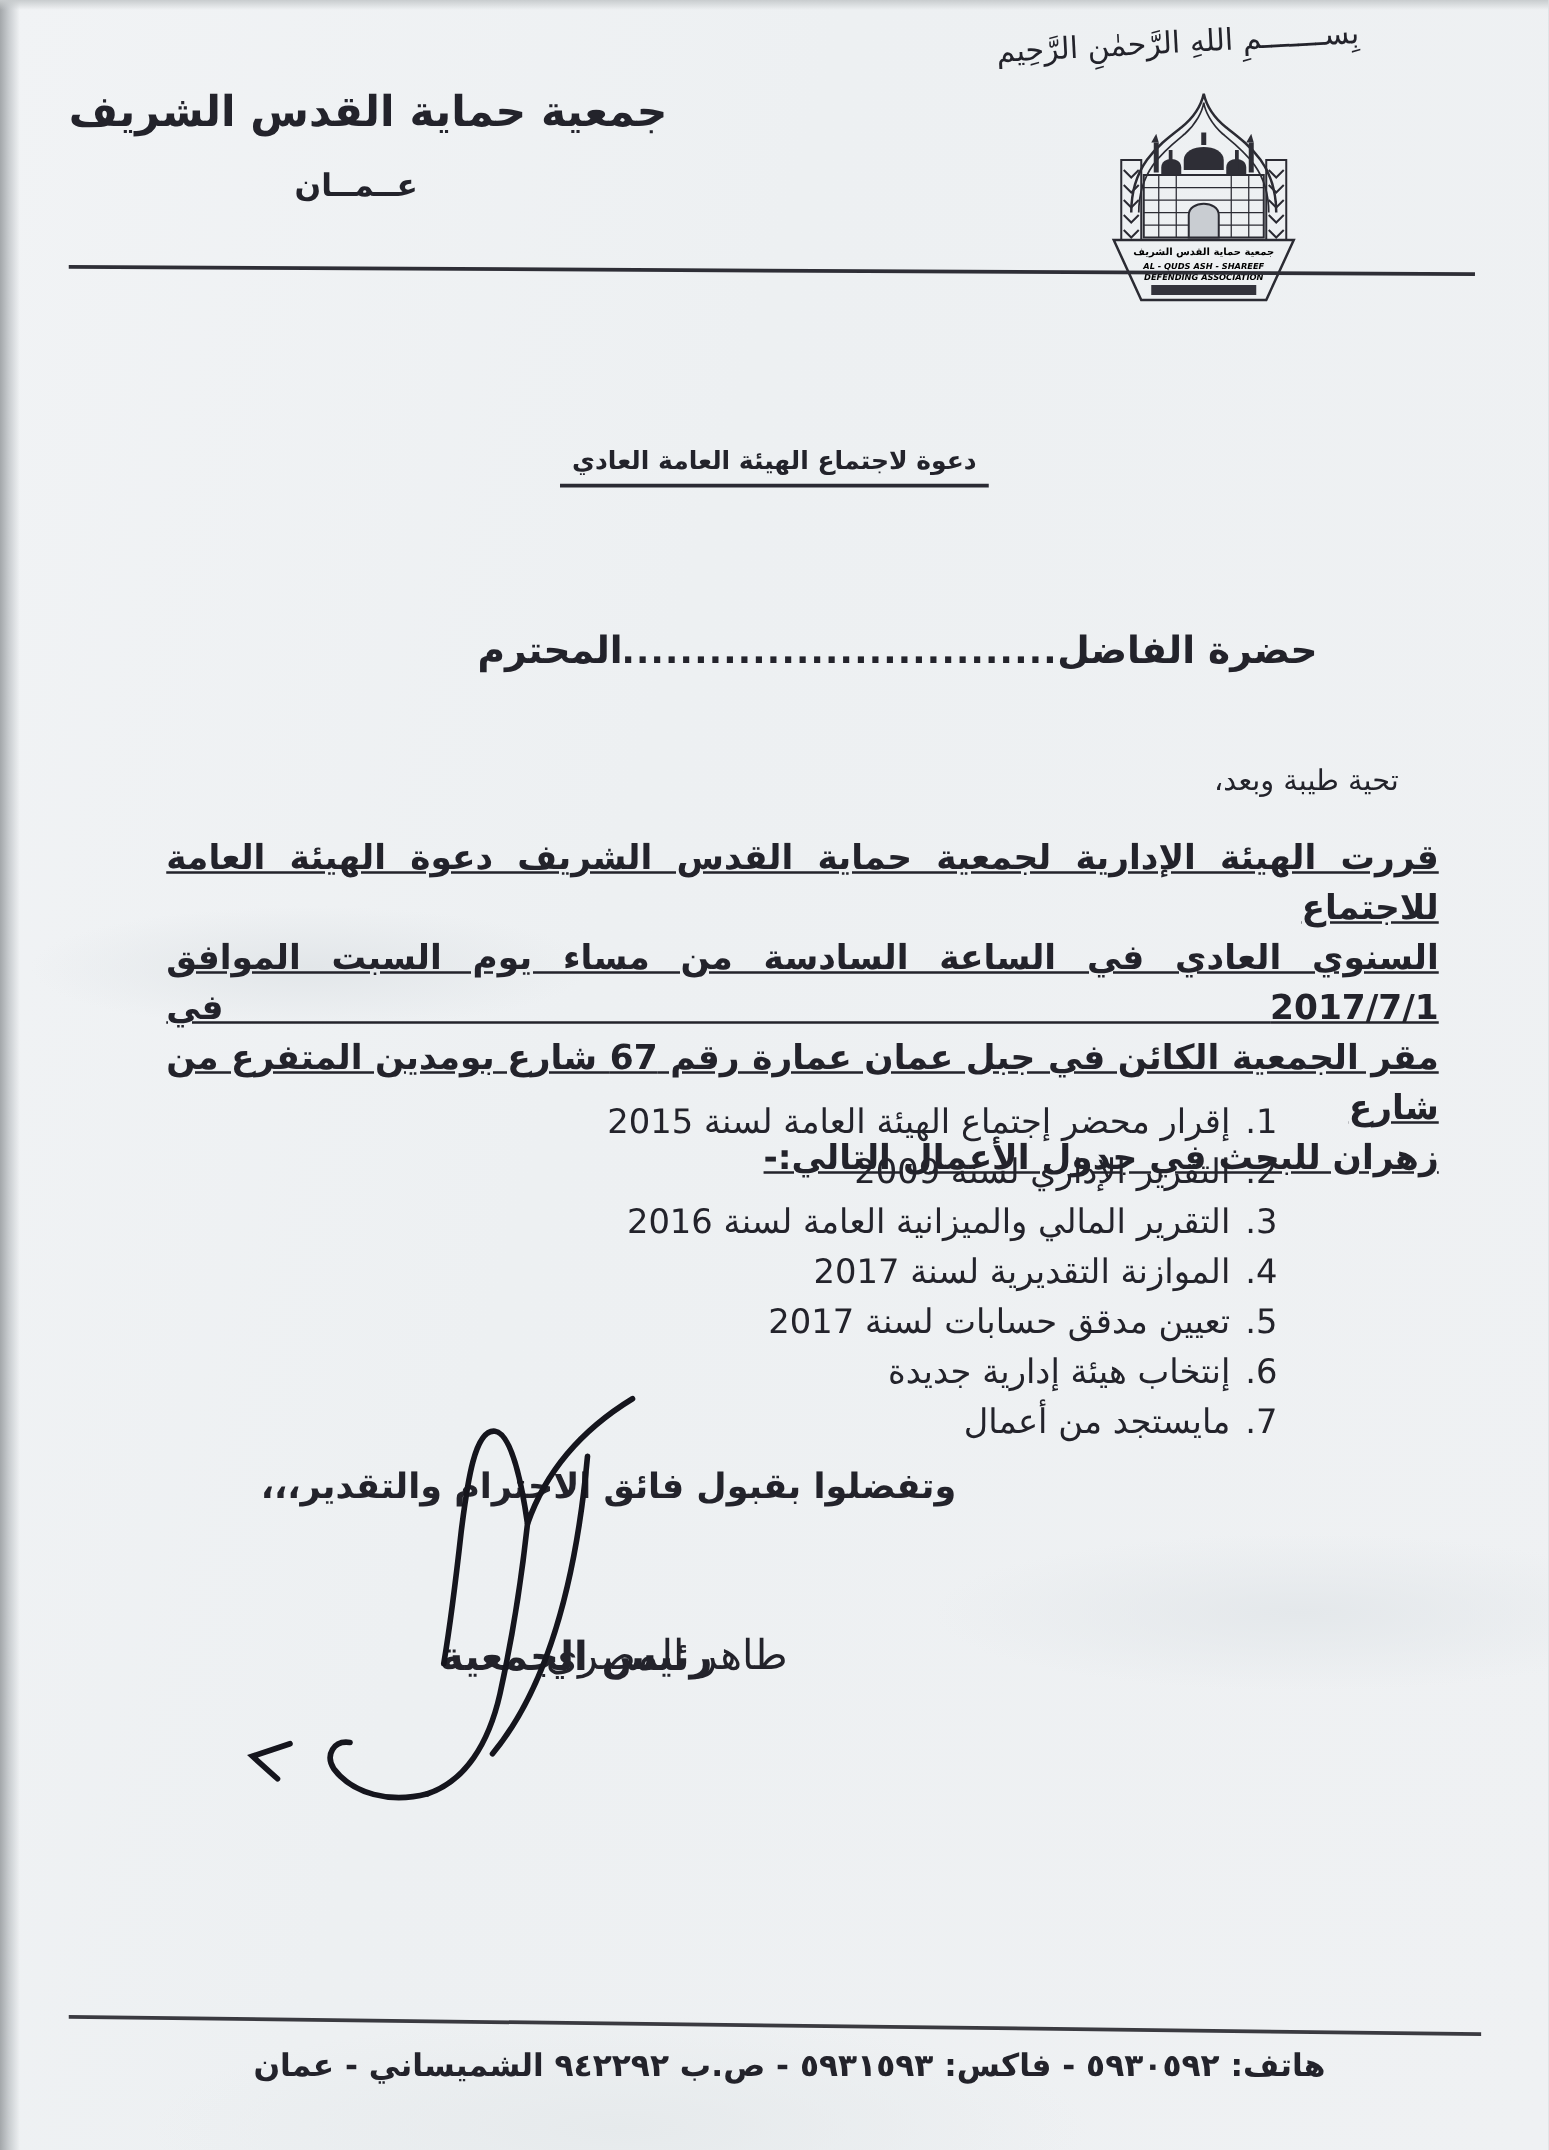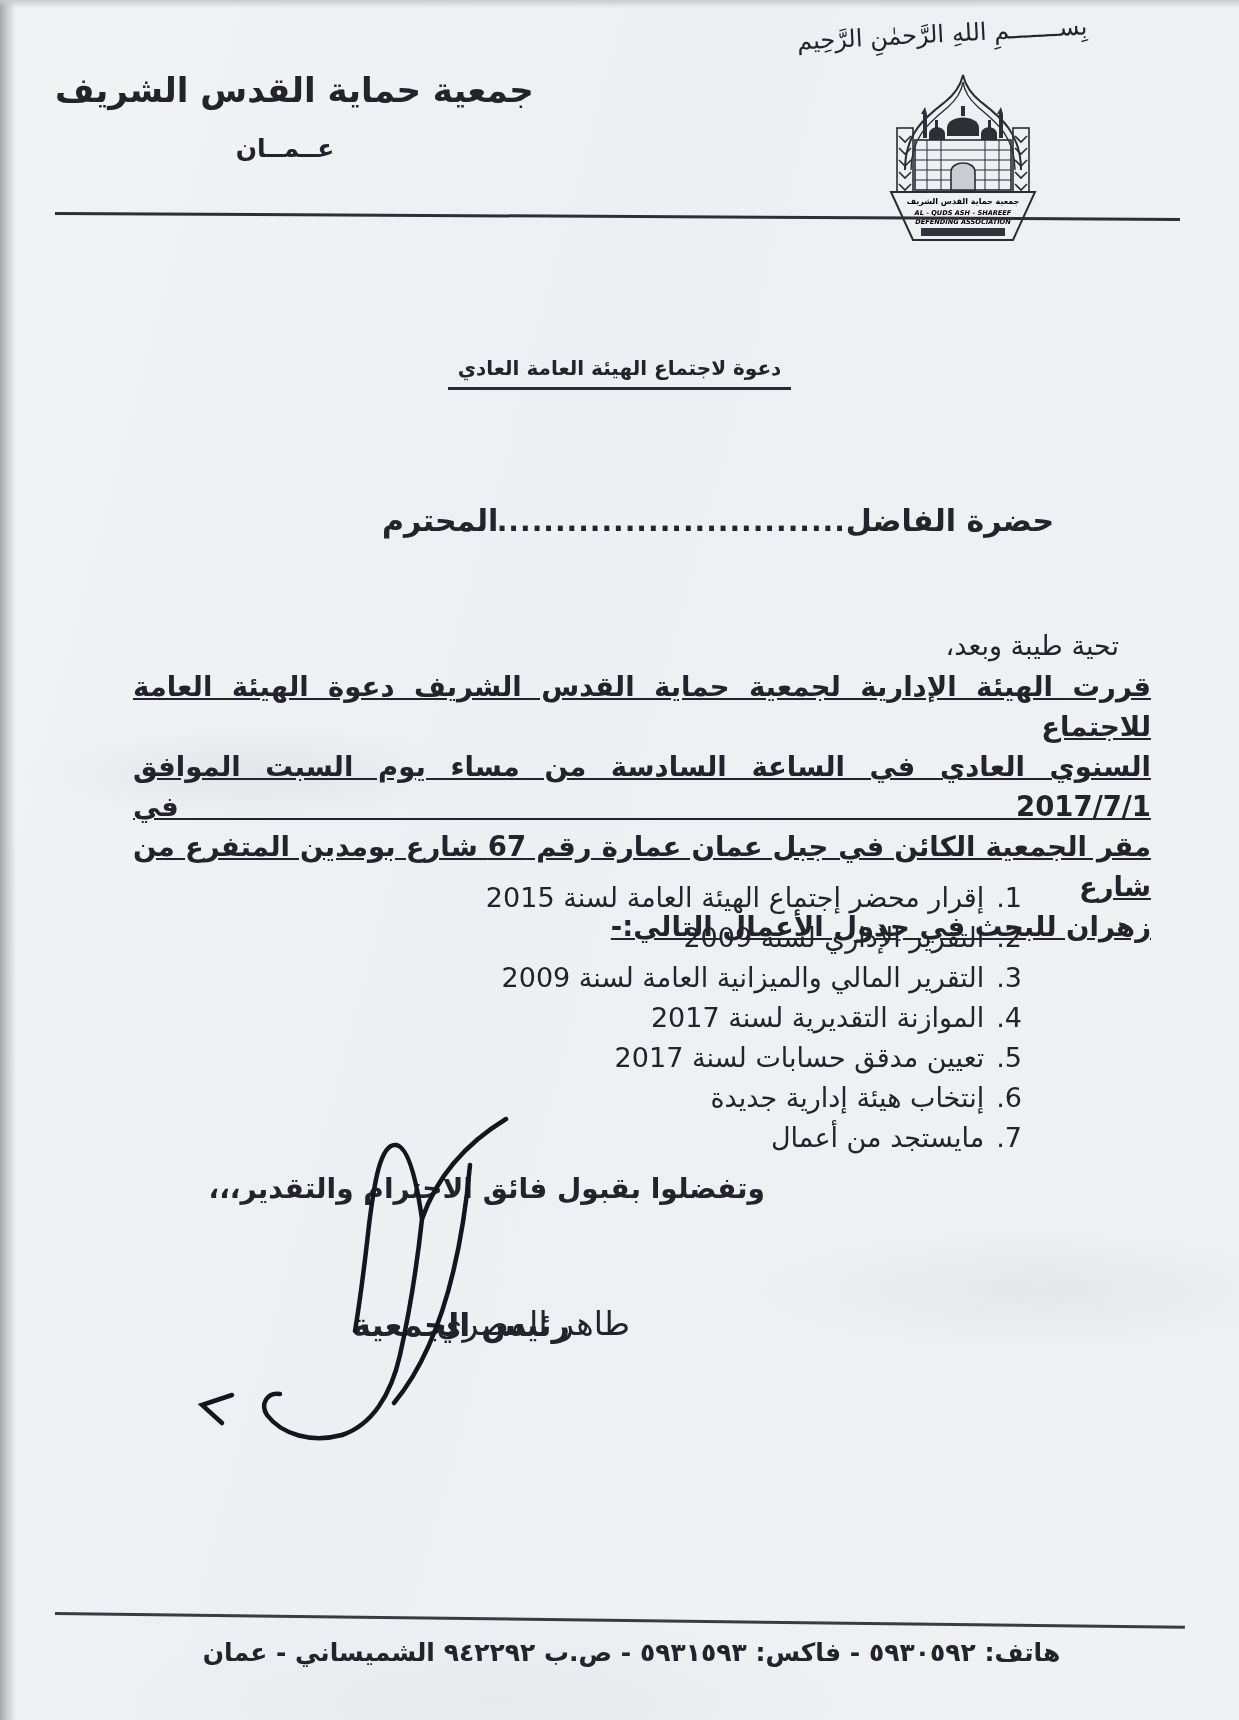--- a/index.html
+++ b/index.html
@@ -26,21 +26,21 @@
   .org-name{left:55px;top:70px;font-size:34px;font-weight:bold;letter-spacing:1px;}
   .org-city{left:170px;top:134px;width:230px;text-align:center;font-size:25px;font-weight:bold;}
   .bismillah{right:152px;top:20px;font-size:24px;transform:rotate(-3deg);transform-origin:center;}
   .header-rule{left:55px;top:212px;width:1125px;height:3px;background:#2e2e36;transform:rotate(0.3deg);transform-origin:left center;}
   .logo-wrap{left:883px;top:70px;width:160px;height:175px;}
   .doc-title-row{left:0;right:0;top:356px;text-align:center;}
   .doc-title{display:inline-block;font-size:20px;font-weight:bold;border-bottom:3px solid #2a2a33;padding:0 10px 7px 10px;}
   .salutation{right:185px;top:503px;width:672px;display:flex;align-items:baseline;font-size:30px;font-weight:bold;}
   .salutation .dots{flex:1 1 auto;overflow:hidden;letter-spacing:1px;font-size:28px;}
   .salutation>span{white-space:nowrap;}
-  .greeting{right:120px;top:630px;font-size:27px;}
+  .greeting{right:120px;top:612px;font-size:23px;}
   .body-par{left:133px;top:666px;width:1018px;font-size:27.5px;font-weight:bold;line-height:40px;text-decoration:underline;}
   .body-line{text-align:justify;text-align-last:justify;}
   .body-line.last{text-align:right;text-align-last:right;}
   .agenda{right:217px;top:878px;font-size:27px;line-height:40px;}
   .agenda-item{display:flex;gap:12px;align-items:baseline;}
   .agenda-num{unicode-bidi:isolate;}
   .closing{right:474px;top:1172px;font-size:28px;font-weight:bold;}
   .signer-name{right:609px;top:1304px;font-size:33px;font-weight:normal;letter-spacing:2px;}
   .signer-title{right:669px;top:1306px;font-size:32px;font-weight:bold;letter-spacing:2px;}
   .sig-svg{left:170px;top:1103px;width:390px;height:360px;}
@@ -150,21 +150,21 @@
     <div class="agenda-item">
       <span class="agenda-num rtl">1.</span>
       <span>إقرار محضر إجتماع الهيئة العامة لسنة 2015</span>
     </div>
     <div class="agenda-item">
       <span class="agenda-num rtl">2.</span>
       <span>التقرير الإداري لسنة 2009</span>
     </div>
     <div class="agenda-item">
       <span class="agenda-num rtl">3.</span>
-      <span>التقرير المالي والميزانية العامة لسنة 2009</span>
+      <span>التقرير المالي والميزانية العامة لسنة 2016</span>
     </div>
     <div class="agenda-item">
       <span class="agenda-num rtl">4.</span>
       <span>الموازنة التقديرية لسنة 2017</span>
     </div>
     <div class="agenda-item">
       <span class="agenda-num rtl">5.</span>
       <span>تعيين مدقق حسابات لسنة 2017</span>
     </div>
     <div class="agenda-item">

